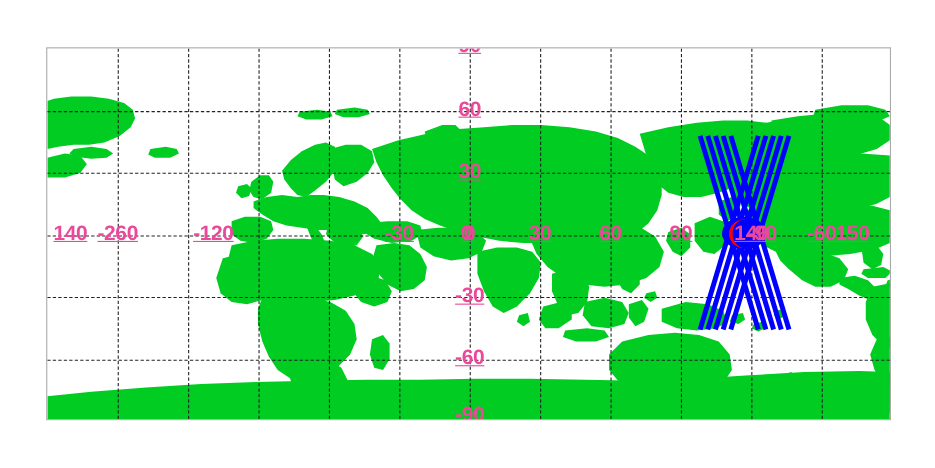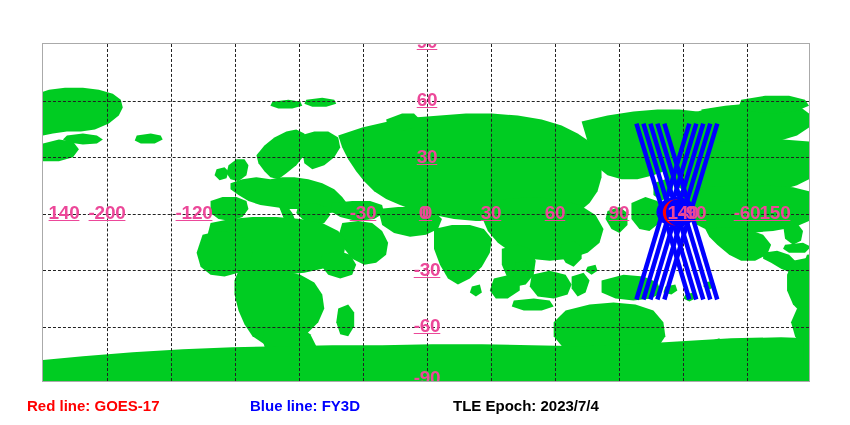--- a/index.html
+++ b/index.html
@@ -236,34 +236,29 @@
     </svg>
 
     <div class="tick-label" style="left:320px; top:169px;">-30</div>
     <div class="tick-label" style="left:384px; top:169px;">0</div>
     <div class="tick-label" style="left:448px; top:169px;">30</div>
     <div class="tick-label" style="left:512px; top:169px;">60</div>
     <div class="tick-label" style="left:576px; top:169px;">90</div>
     <div class="tick-label" style="left:640px; top:169px;">140</div>
     <div class="tick-label" style="left:704px; top:169px;margin-left:28px;">150</div>
     <div class="tick-label" style="left:21px;  top:169px;">140</div>
-    <div class="tick-label" style="left:64px;  top:169px;">-200</div>
+    <div class="tick-label" style="left:64px;  top:169px;">-260</div>
     <div class="tick-label" style="left:128px; top:169px;margin-left:23px;">-120</div>
     <div class="tick-label" style="left:650px; top:169px; z-index:6;">-90</div>
     <div class="tick-label" style="left:704px; top:169px;">-60</div>
 
     <div class="tick-label" style="left:384px; top:-2px;">90</div>
     <div class="tick-label" style="left:384px; top:56px;">60</div>
     <div class="tick-label" style="left:384px; top:113px;">30</div>
     <div class="tick-label" style="left:381px; top:169px;">0</div>
     <div class="tick-label" style="left:384px; top:226px;">-30</div>
     <div class="tick-label" style="left:384px; top:282px;">-60</div>
     <div class="tick-label" style="left:384px; top:334px;">-90</div>
 
   </div>
 
-  <div id="legend">
-    <div class="legend-item" id="legend-red">Red line: GOES-17</div>
-    <div class="legend-item" id="legend-blue">Blue line: FY3D</div>
-    <div class="legend-item" id="legend-tle">TLE Epoch: 2023/7/4</div>
-  </div>
 
 </div>
 
 </body></html>

